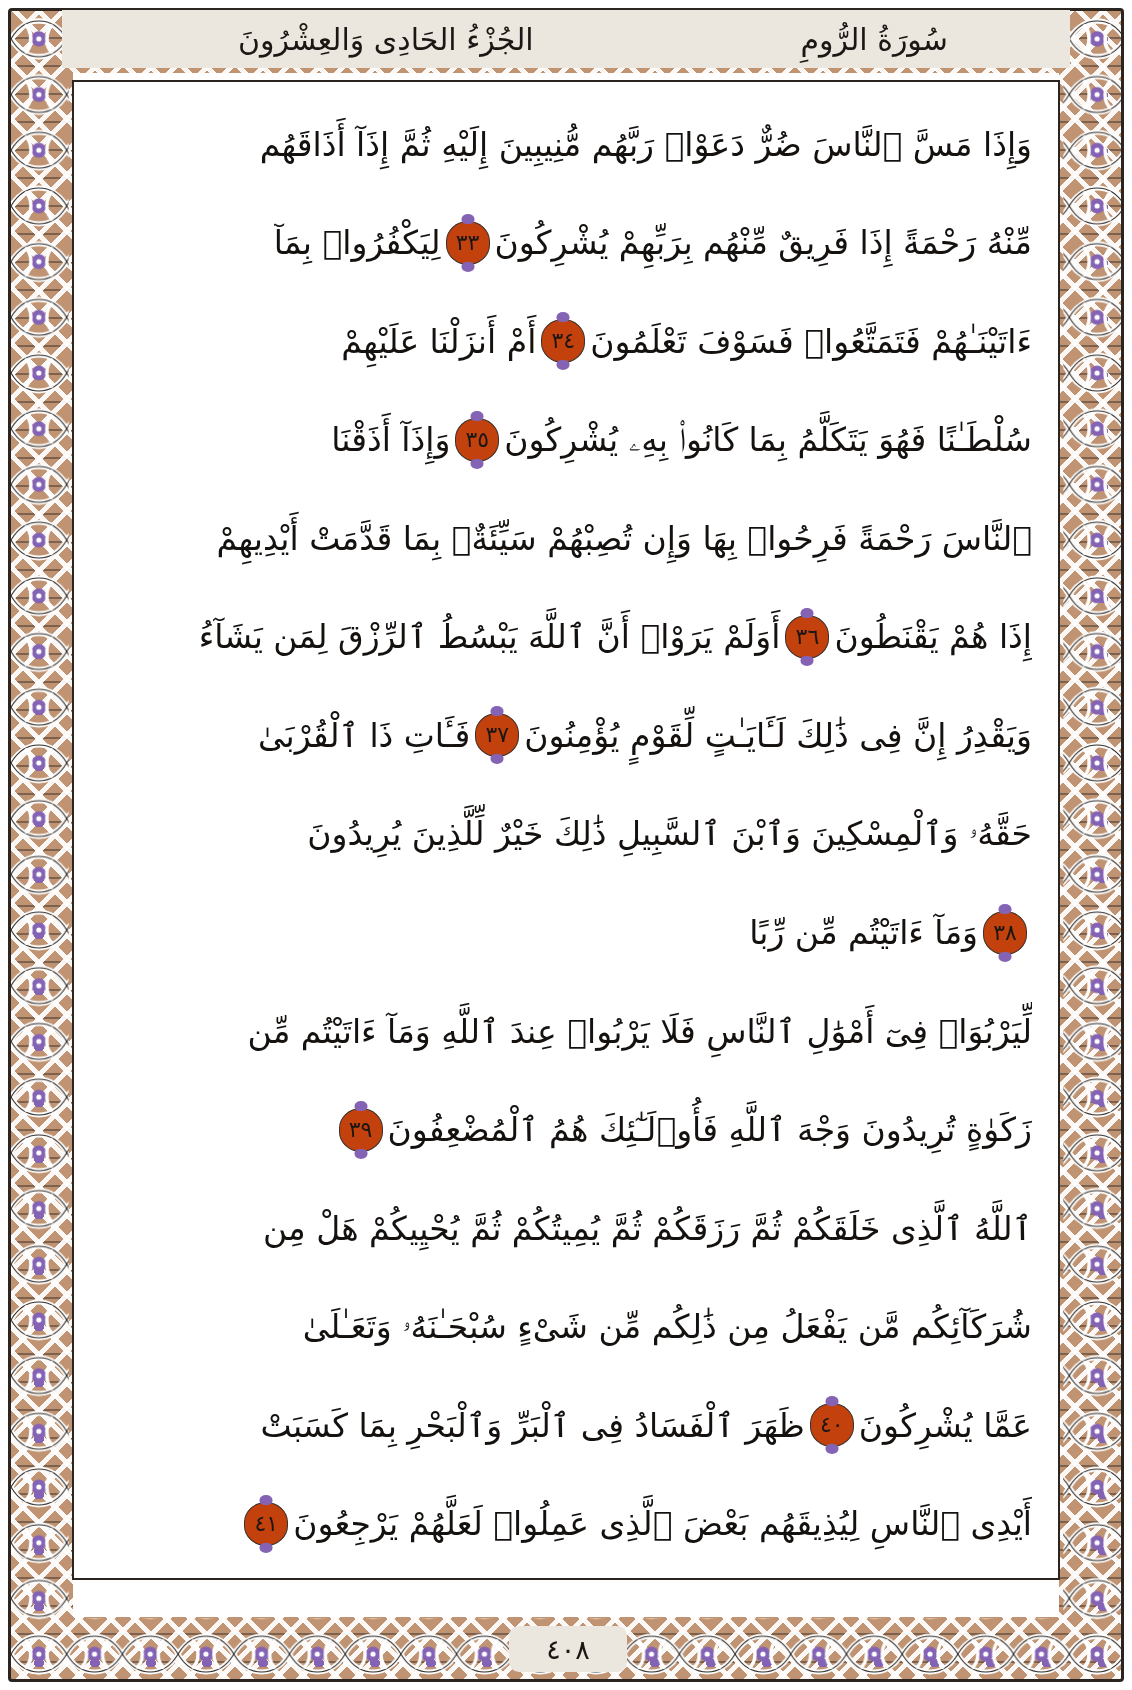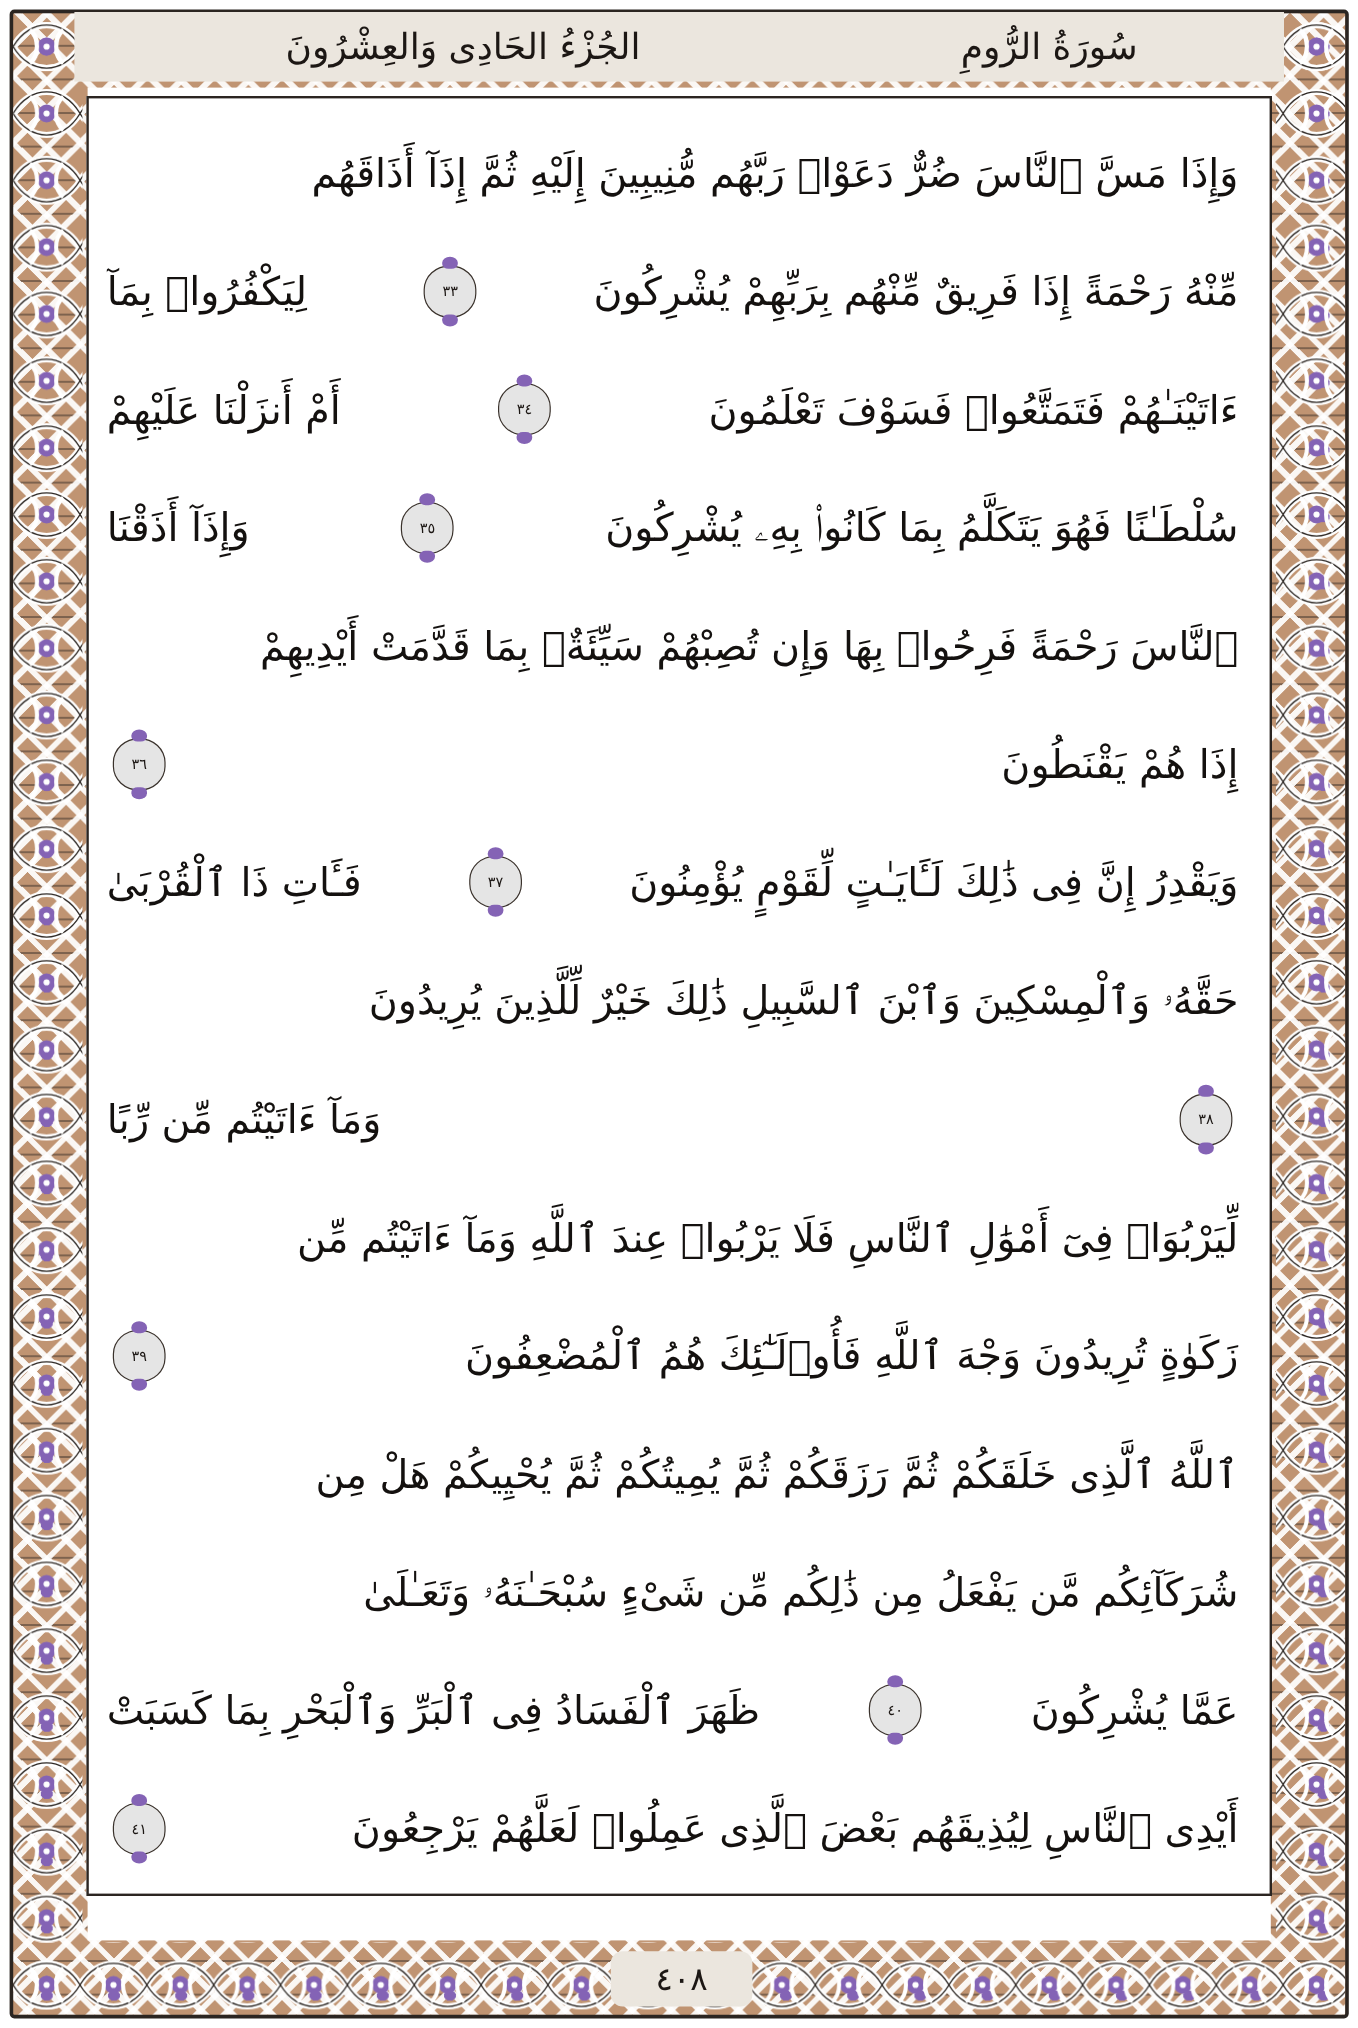--- a/index.html
+++ b/index.html
@@ -76,20 +76,21 @@
     top: 80px;
     right: 72px;
     bottom: 110px;
     background: #ffffff;
     border: 2px solid #2b2521;
     box-sizing: border-box;
     display: flex;
     flex-direction: column;
     justify-content: space-between;
     padding: 18px 26px 10px 15px;
+    align-items: flex-end;
   }
 
   
   .header-band {
     position: absolute;
     left: 62px;
     top: 10px;
     right: 62px;
     height: 58px;
     background: #ebe6de;
@@ -159,24 +160,24 @@
   
   .ayah-marker {
     display: inline-flex;
     align-items: center;
     justify-content: center;
     position: relative;
     width: 44px;
     height: 44px;
     margin: 0 5px;
     vertical-align: middle;
-    background: #e5e5e5;
+    background: #c2410c;
     border: 1.6px solid #3a322c;
     border-radius: 50% 50% 50% 50% / 46% 46% 46% 46%;
-    font-size: 12px;
+    font-size: 22px;
     color: #1c1714;
     line-height: 1;
     box-sizing: border-box;
     flex: 0 0 auto;
   }
   .ayah-marker::before,
   .ayah-marker::after {
     content: "";
     position: absolute;
     left: 50%;
@@ -246,20 +247,21 @@
         <span class="seg">وَإِذَآ أَذَقْنَا</span>
       </div>
       <div class="ayah-line">
         <span class="seg">ٱلنَّاسَ رَحْمَةً فَرِحُوا۟ بِهَا وَإِن تُصِبْهُمْ سَيِّئَةٌۢ بِمَا قَدَّمَتْ أَيْدِيهِمْ</span>
       </div>
       <div class="ayah-line">
         <span class="seg">إِذَا هُمْ يَقْنَطُونَ</span>
         <span class="ayah-marker">
           <span class="num">٣٦</span>
         </span>
+        <span class="seg">أَوَلَمْ يَرَوْا۟ أَنَّ ٱللَّهَ يَبْسُطُ ٱلرِّزْقَ لِمَن يَشَآءُ</span>
       </div>
       <div class="ayah-line">
         <span class="seg">وَيَقْدِرُ إِنَّ فِى ذَٰلِكَ لَـَٔايَـٰتٍ لِّقَوْمٍ يُؤْمِنُونَ</span>
         <span class="ayah-marker">
           <span class="num">٣٧</span>
         </span>
         <span class="seg">فَـَٔاتِ ذَا ٱلْقُرْبَىٰ</span>
       </div>
       <div class="ayah-line">
         <span class="seg">حَقَّهُۥ وَٱلْمِسْكِينَ وَٱبْنَ ٱلسَّبِيلِ ذَٰلِكَ خَيْرٌ لِّلَّذِينَ يُرِيدُونَ</span>

